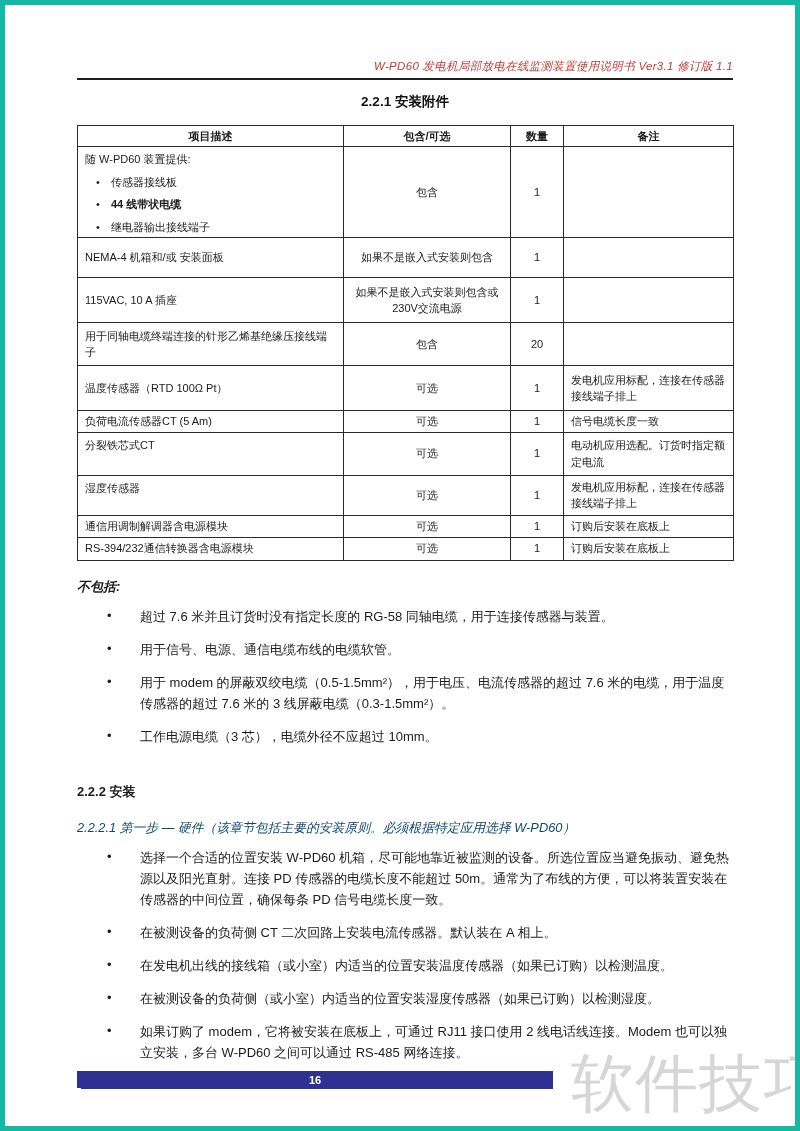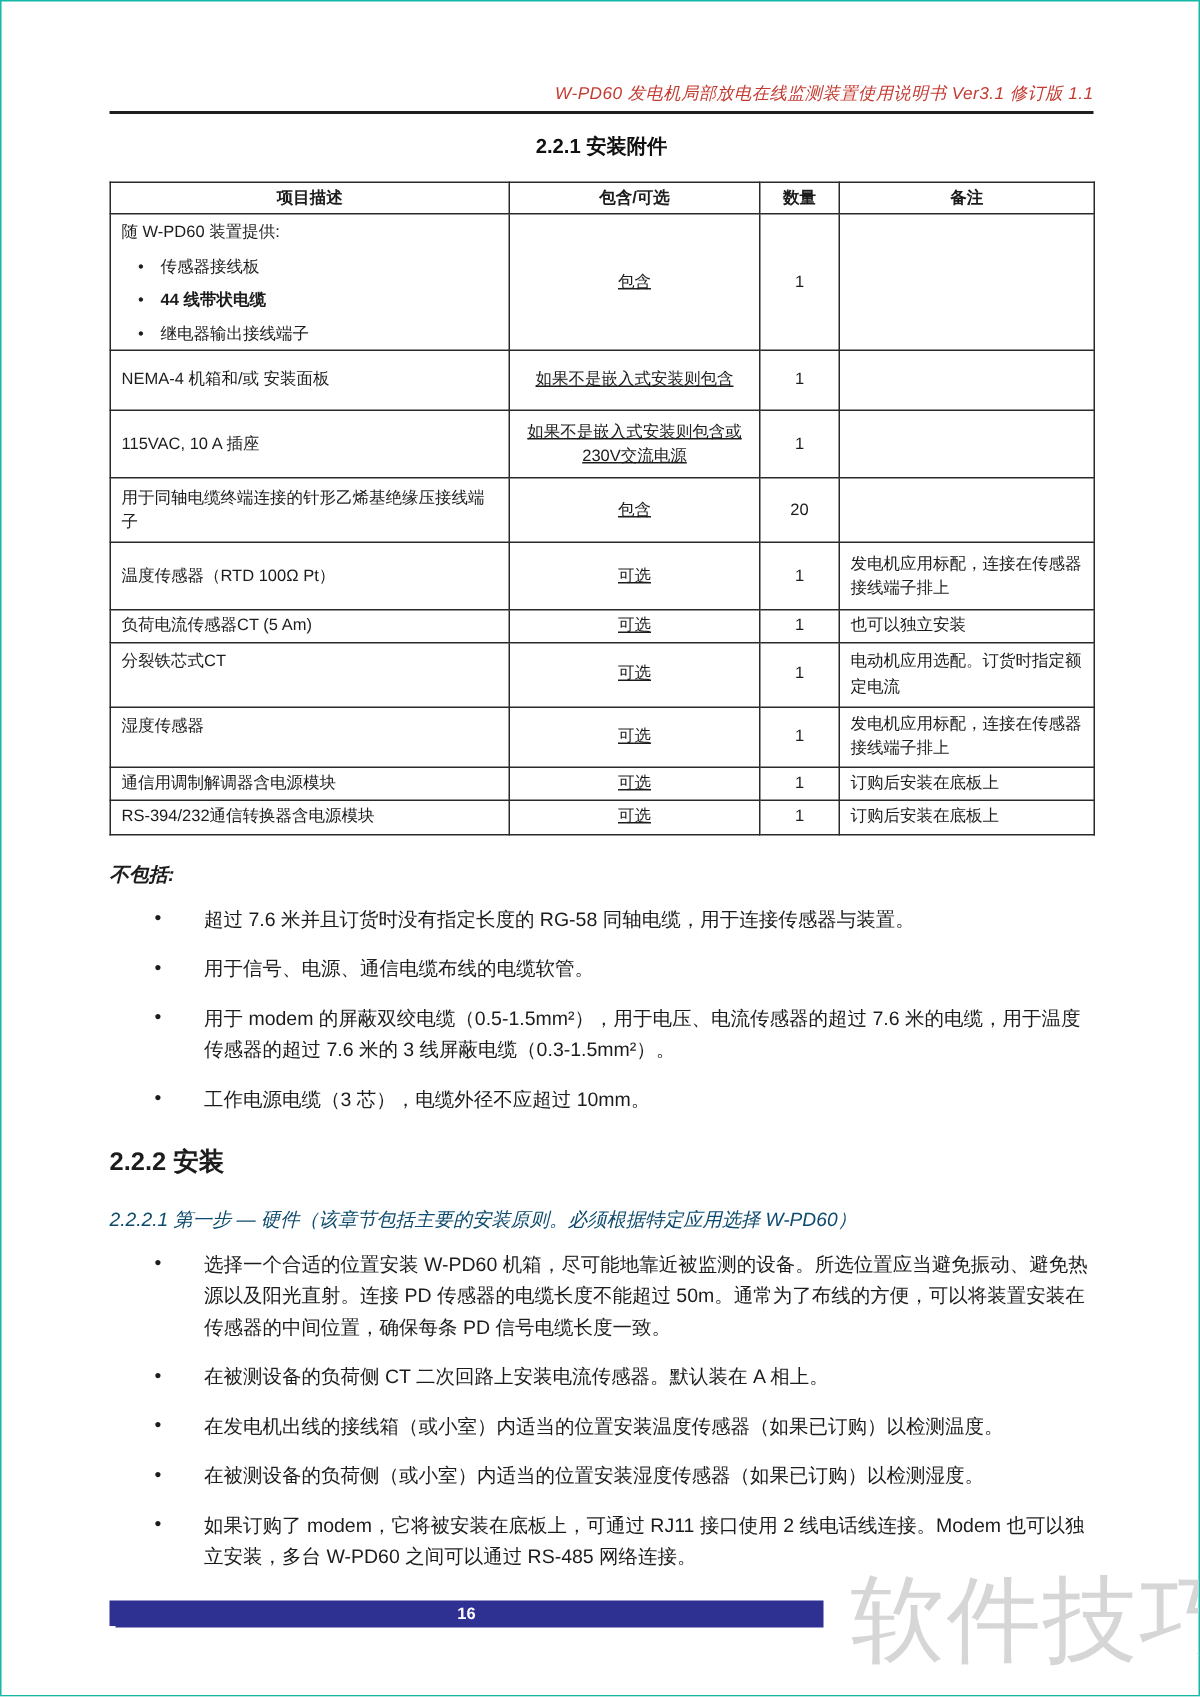--- a/index.html
+++ b/index.html
@@ -3,21 +3,21 @@
 <meta charset="utf-8">
 <style>
   * { margin: 0; padding: 0; box-sizing: border-box; }
   html, body { background: #e9e9e9; }
   body { font-family: "Liberation Sans", "DejaVu Sans", sans-serif; }
   .page {
     position: relative;
     width: 800px; height: 1131px;
     margin: 0 auto;
     background: #ffffff;
-    border: 1px solid #14b8a6;
+    border: 5px solid #14b8a6;
     overflow: hidden;
     color: #1c1c1c;
   }
   .content { margin: 0 72px; width: 656px; }
 
   
   .doc-header {
     margin-top: 54px;
     text-align: right;
     font-style: italic;
@@ -54,21 +54,21 @@
     line-height: 1.5;
     vertical-align: middle;
   }
   table.acc th {
     font-weight: bold;
     text-align: center;
     height: 21px;
     padding: 1px 4px;
   }
   .c-desc { text-align: left; }
-  .c-inc  { text-align: center; text-decoration: underline; }
+  .c-inc  { text-align: center; }
   .c-qty  { text-align: center; }
   .c-note { text-align: left; }
   .v-top  { vertical-align: top !important; padding-top: 4px !important; }
   .cell-bullet { display: flex; margin-top: 6px; }
   .cell-bullet .b { width: 26px; text-align: center; flex: 0 0 26px; }
 
   
   .not-included-title {
     margin-top: 17px;
     font-size: 13px;
@@ -84,21 +84,21 @@
     line-height: 1.62;
   }
   ul.blist li::before {
     content: "\2022";
     position: absolute;
     left: 30px;
     top: -1px;
     font-size: 13px;
   }
 
-  .sec2-title { margin-top: 20px; font-size: 17px; font-weight: bold; }
+  .sec2-title { margin-top: 36px; font-size: 13px; font-weight: bold; }
   .sec3-title {
     margin-top: 19px;
     font-size: 12.8px;
     font-style: italic;
     color: #0c4a6e;
   }
   .install-bullets { margin-top: 14px; }
 
   
   .footer {
@@ -204,21 +204,21 @@
         <tr style="height:45px">
           <td class="c-desc">温度传感器（RTD 100Ω Pt）</td>
           <td class="c-inc">可选</td>
           <td class="c-qty">1</td>
           <td class="c-note">发电机应用标配，连接在传感器接线端子排上</td>
         </tr>
         <tr style="height:21px">
           <td class="c-desc">负荷电流传感器CT (5 Am)</td>
           <td class="c-inc">可选</td>
           <td class="c-qty">1</td>
-          <td class="c-note">也可以独立安装</td>
+          <td class="c-note">信号电缆长度一致</td>
         </tr>
         <tr style="height:43px">
           <td class="c-desc v-top">分裂铁芯式CT</td>
           <td class="c-inc">可选</td>
           <td class="c-qty">1</td>
           <td class="c-note">电动机应用选配。订货时指定额定电流</td>
         </tr>
         <tr style="height:40px">
           <td class="c-desc v-top">湿度传感器</td>
           <td class="c-inc">可选</td>

